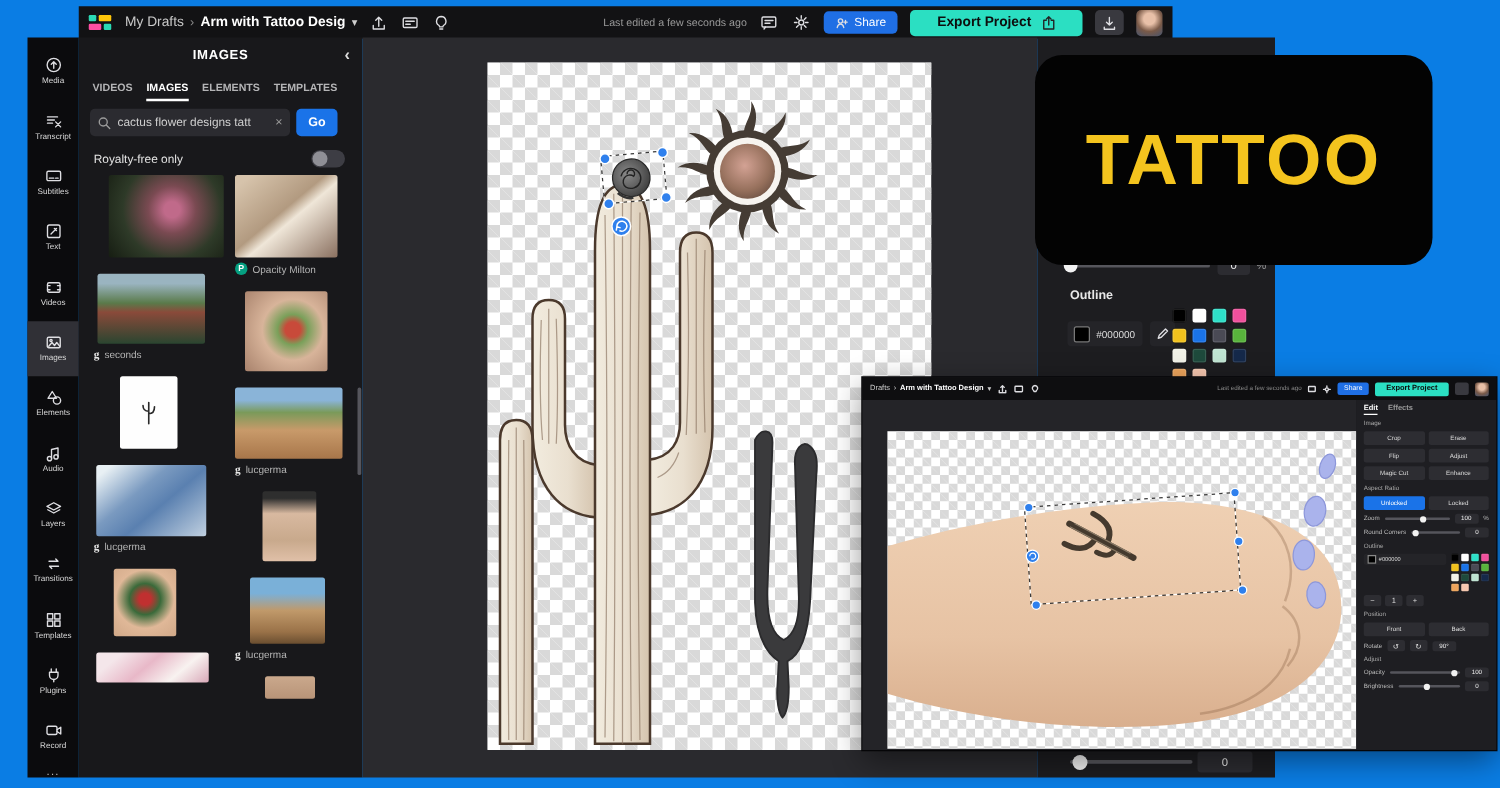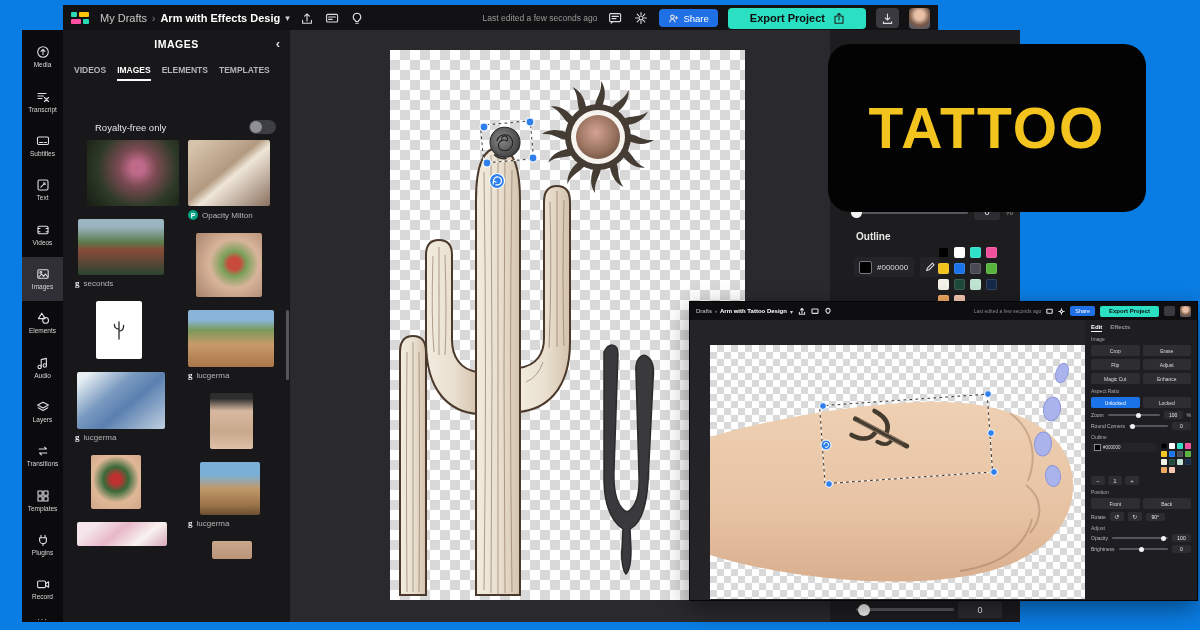--- a/index.html
+++ b/index.html
@@ -45,21 +45,21 @@
   .p-tab{padding-bottom:4px;}
   .p-tab.active{color:#fff;border-bottom:2px solid #fff;}
   .search-row{position:absolute;top:57px;left:9px;display:flex;gap:5px;}
   .search-box{width:160px;height:22px;background:#2b2b30;border-radius:4px;display:flex;align-items:center;
               padding:0 6px;gap:5px;color:#cfcfcf;font-size:9.5px;box-sizing:border-box;}
   .search-box .q{flex:1;white-space:nowrap;overflow:hidden;}
   .search-x{color:#9a9a9a;font-size:10px;}
   .go-btn{width:33px;height:22px;background:#1a73e8;border-radius:4px;color:#fff;font-size:10px;font-weight:bold;
           display:flex;align-items:center;justify-content:center;}
   .royalty{position:absolute;top:90px;left:12px;right:14px;display:flex;align-items:center;justify-content:space-between;
-           color:#e3e3e3;font-size:9.5px;margin-left:20px;}
+           color:#e3e3e3;font-size:9.5px;}
   .toggle{width:27px;height:14px;background:#3d3d44;border-radius:8px;position:relative;}
   .knob{width:12px;height:12px;border-radius:50%;background:#8f8f96;position:absolute;left:1px;top:1px;}
   .results{position:absolute;top:110px;left:12px;right:5px;bottom:0;display:flex;gap:9px;overflow:hidden;}
   .rcol{display:flex;flex-direction:column;gap:13px;width:107px;}
   .it{display:flex;flex-direction:column;gap:4px;}
   .th{border-radius:2px;}
   .attr{display:flex;align-items:center;gap:4px;color:#b5b5b5;font-size:8px;}
   .badge-p{width:10px;height:10px;border-radius:50%;background:#05a081;color:#fff;font-size:7px;font-weight:bold;
            display:flex;align-items:center;justify-content:center;}
   .badge-g{color:#e8e8e8;font-size:9px;font-family:"Liberation Serif",serif;font-weight:bold;line-height:1;}
@@ -162,21 +162,21 @@
           <i style="width:10px;background:#ffc60a"></i>
         </span>
       <span class="r">
           <i style="width:10px;background:#ff4fa3"></i>
           <i style="width:6px;background:#2bd9b4"></i>
         </span>
     </div>
     <div class="bc">
       <span>My Drafts</span>
       <span class="sep">›</span>
-      <span class="title">Arm with Effects Desig</span>
+      <span class="title">Arm with Tattoo Desig</span>
       <span class="chev">▾</span>
     </div>
     <span class="tb-ic">
         <svg class="ic" width="14" height="14">
           <path d="M7 10V2.8M4.6 5.2L7 2.8l2.4 2.4"></path>
           <path d="M2.6 9.4v2.8h8.8V9.4"></path>
         </svg>
       </span>
     <span class="tb-ic">
         <svg class="ic" width="14" height="14">
@@ -329,20 +329,31 @@
   </div>
 
   <div class="panel">
     <div class="p-head">IMAGES</div>
     <div class="p-collapse">‹</div>
     <div class="p-tabs">
       <span class="p-tab">VIDEOS</span>
       <span class="p-tab active">IMAGES</span>
       <span class="p-tab">ELEMENTS</span>
       <span class="p-tab">TEMPLATES</span>
+    </div>
+    <div class="search-row">
+      <div class="search-box">
+        <svg class="ic" width="11" height="11" style="stroke:#9a9a9a">
+            <circle cx="4.6" cy="4.6" r="3.2"></circle>
+            <path d="M7 7l2.8 2.8"></path>
+          </svg>
+        <span class="q">cactus flower designs tatt</span>
+        <span class="search-x">×</span>
+      </div>
+      <div class="go-btn">Go</div>
     </div>
     <div class="royalty">
       <span>Royalty-free only</span>
       <div class="toggle">
           <div class="knob"></div>
         </div>
     </div>
 
     <div class="results">
       <div class="rcol">

